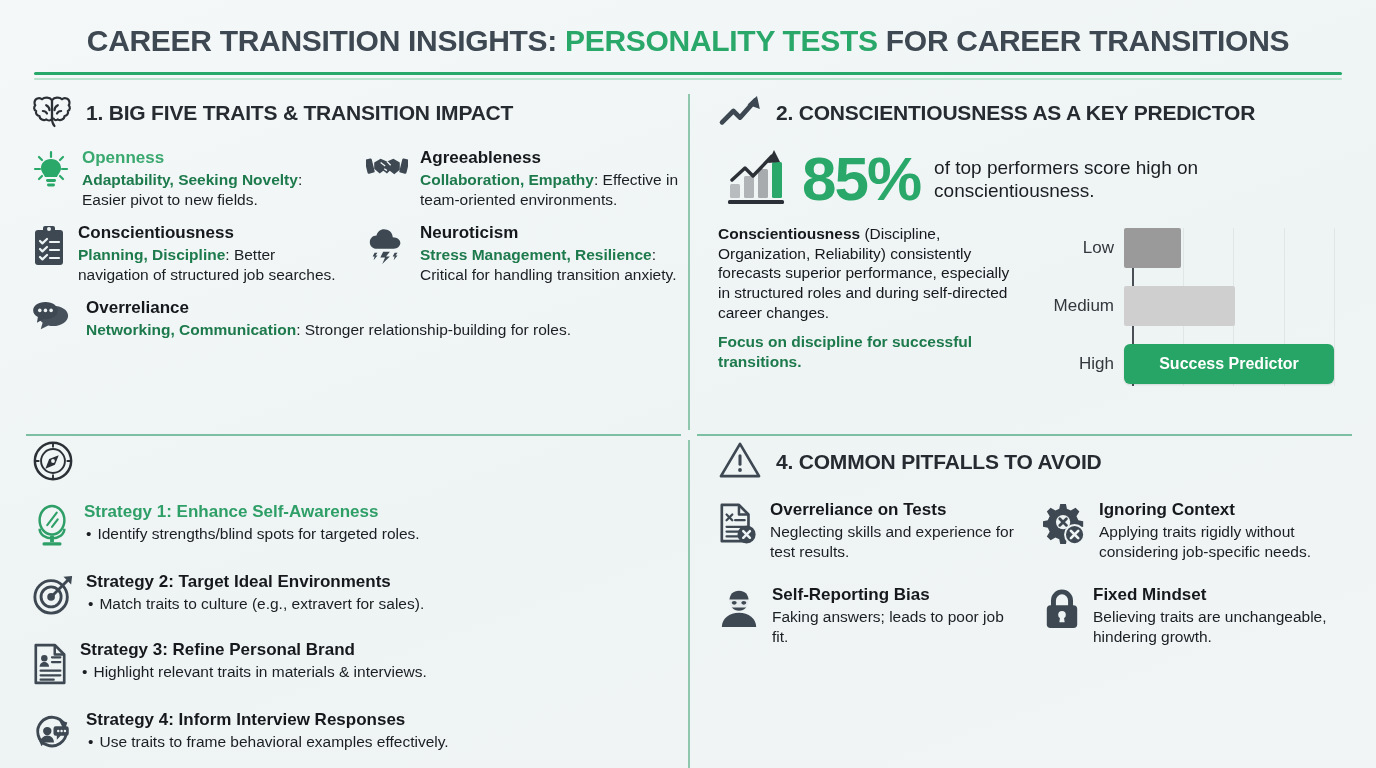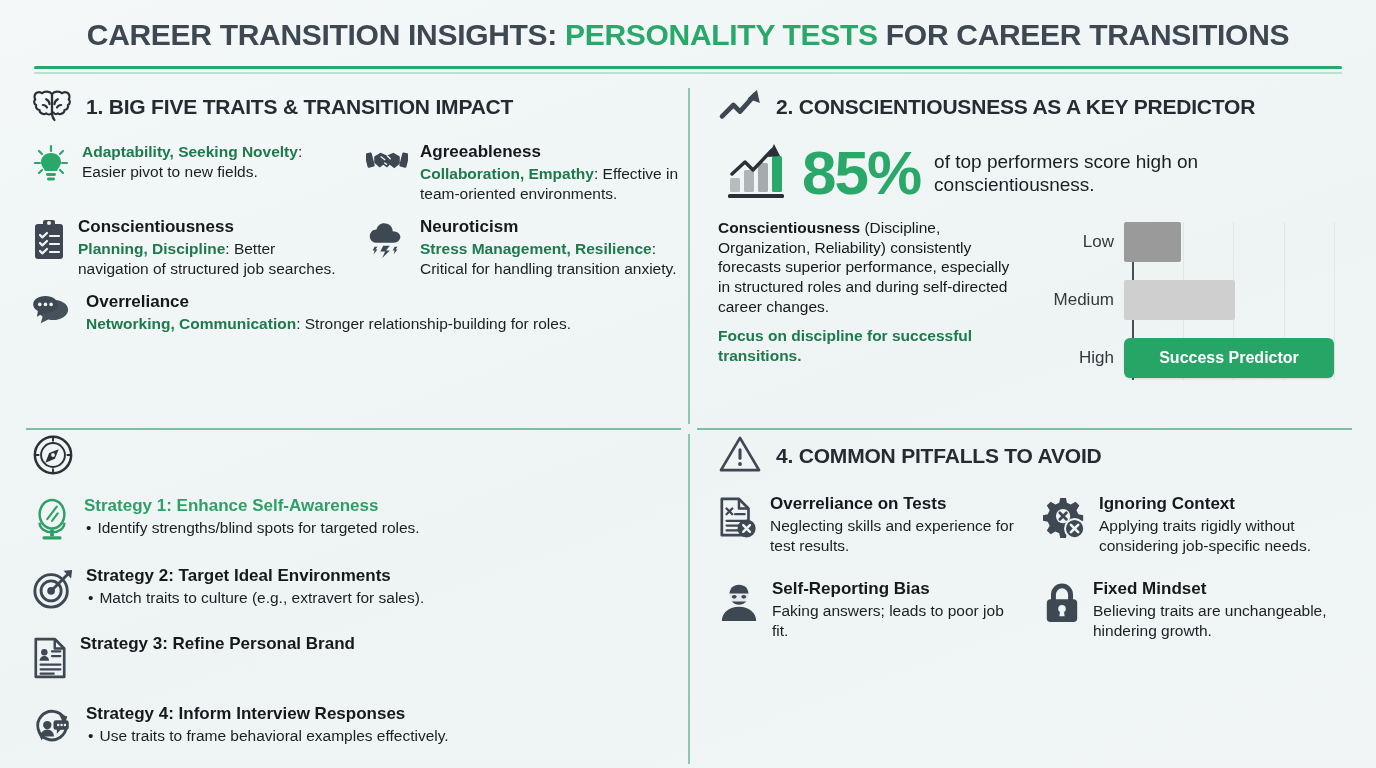--- a/index.html
+++ b/index.html
@@ -7,21 +7,21 @@
   html, body {
     width: 1376px; height: 768px;
     background: #f2f6f6;
     font-family: "Liberation Sans", sans-serif;
     overflow: hidden;
   }
   .page {
     position: relative;
     width: 1376px; height: 768px;
     background: linear-gradient(160deg, #f4f8f8 0%, #eef3f4 55%, #f1f5f6 100%);
-    padding: 12px 26px 10px 26px;
+    padding: 18px 26px 10px 26px;
   }
 
   
   .title-wrap { text-align: center; padding: 6px 0 0 0; }
   .title {
     font-size: 30px; font-weight: bold; letter-spacing: -0.3px;
     color: #3d4852; white-space: nowrap;
   }
   .title .hl { color: #2aa86a; }
   .title-rule {
@@ -181,20 +181,21 @@
                 <line x1="35" y1="19" x2="30" y2="19"></line>
                   <line x1="7" y1="29" x2="10" y2="26"></line>
                 <line x1="31" y1="29" x2="28" y2="26"></line>
               </g>
               <path d="M19 9c-6 0-10 4-10 9 0 4 3 6 4 9h12c1-3 4-5 4-9 0-5-4-9-10-9z" fill="#2aa86a"></path>
               <rect x="14" y="29" width="10" height="3" rx="1.4" fill="#2aa86a"></rect>
               <rect x="15" y="33.5" width="8" height="3" rx="1.4" fill="#2aa86a"></rect>
             </svg>
           </span>
           <div class="body">
+            <h3 class="green">Openness</h3>
             <p><span class="kw">Adaptability, Seeking Novelty</span><span>: Easier pivot to new fields.</span></p>
           </div>
         </div>
 
         <div class="item">
           <span class="ico">
             <svg width="42" height="34" viewBox="0 0 46 34">
               <g fill="#3d4852">
                 <rect x="0" y="8" width="8" height="16" rx="1.5" transform="rotate(-14 4 16)"></rect>
                 <rect x="38" y="8" width="8" height="16" rx="1.5" transform="rotate(14 42 16)"></rect>
@@ -415,20 +416,21 @@
                 <line x1="21" y1="16" x2="30" y2="16"></line>
                   <line x1="21" y1="21" x2="30" y2="21"></line>
                 <line x1="9" y1="30" x2="30" y2="30"></line>
                   <line x1="9" y1="35" x2="30" y2="35"></line>
                 <line x1="9" y1="39.5" x2="23" y2="39.5"></line>
               </g>
             </svg>
           </span>
           <div class="body">
             <h3>Strategy 3: Refine Personal Brand</h3>
+            <div class="bul">Highlight relevant traits in materials &amp; interviews.</div>
           </div>
         </div>
 
         <div class="item">
           <span class="ico">
             <svg width="42" height="42" viewBox="0 0 44 44">
               <path d="M34 13a15 15 0 1 0 2 8" fill="none" stroke="#3d4852" stroke-width="3" stroke-linecap="round"></path>
               <path d="M28 8l9 3-3 9z" fill="#3d4852"></path>
               <path d="M10 36l-4-9 9 2z" fill="#3d4852"></path>
               <circle cx="16" cy="20" r="4.4" fill="#3d4852"></circle>

